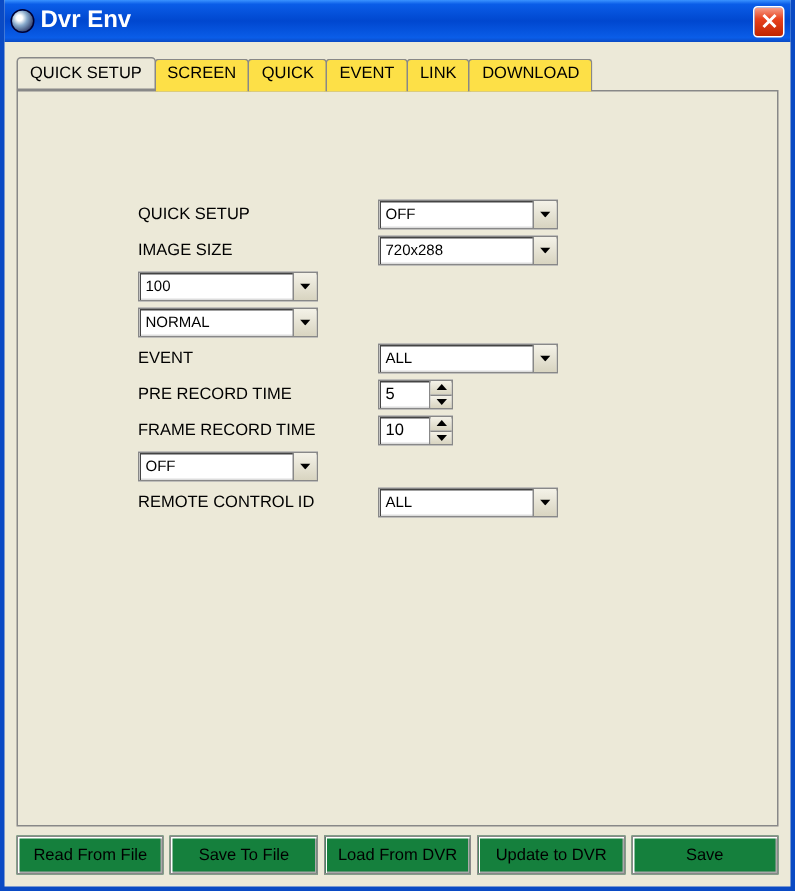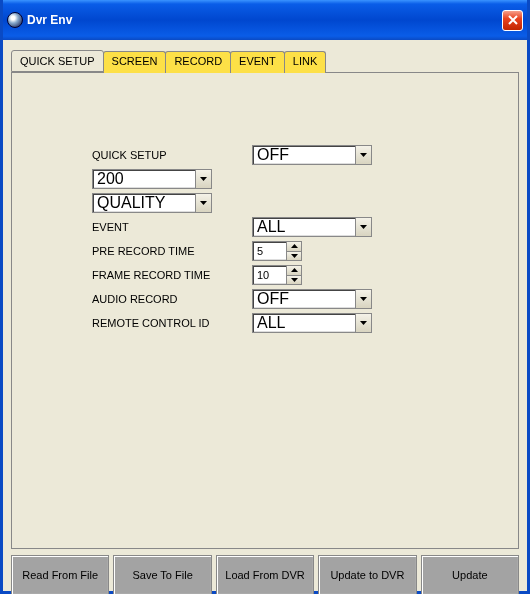--- a/index.html
+++ b/index.html
@@ -12,28 +12,28 @@
   }
   .window {
     width: 530px;
     height: 594px;
     border: 3px solid #0a4ac4;
     border-top: none;
     background: #ece9d8;
     position: relative;
   }
   .titlebar {
-    height: 40px;
+    height: 28px;
     background: linear-gradient(to bottom, #3a93ff 0%, #0a5de8 10%, #0047cf 50%, #0a5de8 90%, #0a4ac4 100%);
     display: flex;
     align-items: center;
     padding: 0 4px;
     color: #fff;
     font-weight: bold;
-    font-size: 12px;
+    font-size: 16px;
   }
   .titlebar .appicon {
     width: 16px;
     height: 16px;
     margin-right: 4px;
     background: radial-gradient(circle at 5px 5px, #fff 15%, #8ac 40%, #003 100%);
     border-radius: 50%;
     border: 1px solid #003;
   }
   .titlebar .title-text { flex: 1; }
@@ -123,21 +123,21 @@
     height: 20px;
     border: 1px solid #888;
     background: #fff;
     display: flex;
     align-items: center;
     box-shadow: inset 1px 1px 0 #444, inset -1px -1px 0 #ddd;
   }
   .combo .combo-text {
     flex: 1;
     padding: 0 4px;
-    font-size: 16px;
+    font-size: 10px;
     white-space: nowrap;
     overflow: hidden;
   }
   .combo .combo-btn {
     width: 16px;
     height: 18px;
     background: linear-gradient(#f4f2e8,#d8d4c0);
     border-left: 1px solid #888;
     display: flex;
     align-items: center;
@@ -176,23 +176,23 @@
   .spin .spin-up { border-bottom: 1px solid #888; }
   .spin svg { display:block; }
 
   .button-bar {
     display: flex;
     gap: 4px;
     padding-top: 6px;
   }
   .btn {
     flex: 1;
-    height: 40px;
-    border: 1px solid #888;
-    background: #a3a3a3;
+    height: 26px;
+    border: 1px solid #888;
+    background: #15803d;
     box-shadow: inset 1px 1px 0 #fff, inset -1px -1px 0 #aaa;
     font-size: 11px;
     display: flex;
     align-items: center;
     justify-content: center;
     cursor: pointer;
   }
 </style>
 </head>
 <body>
@@ -207,55 +207,67 @@
         <path d="M1 1 L9 9 M9 1 L1 9" stroke="#fff" stroke-width="2"></path>
       </svg>
     </div>
   </div>
 
   <div class="client">
 
     <div class="tabstrip">
       <div class="tab active">QUICK SETUP</div>
       <div class="tab">SCREEN</div>
-      <div class="tab">RECORD</div>
+      <div class="tab">QUICK</div>
       <div class="tab">EVENT</div>
       <div class="tab">LINK</div>
+      <div class="tab">DOWNLOAD</div>
     </div>
 
     <div class="tabpanel">
       <div class="form-area">
 
         <div class="form-row">
           <div class="form-label">QUICK SETUP</div>
           <div class="combo">
             <div class="combo-text">OFF</div>
             <div class="combo-btn">
                 <svg width="7" height="4">
                   <path d="M0 0 L7 0 L3.5 4 Z" fill="#000"></path>
                 </svg>
               </div>
           </div>
         </div>
 
-
-        <div class="form-row">
-          <div class="combo">
-            <div class="combo-text">200</div>
-            <div class="combo-btn">
-                <svg width="7" height="4">
-                  <path d="M0 0 L7 0 L3.5 4 Z" fill="#000"></path>
-                </svg>
-              </div>
-          </div>
-        </div>
-
-        <div class="form-row">
-          <div class="combo">
-            <div class="combo-text">QUALITY</div>
+        <div class="form-row">
+          <div class="form-label">IMAGE SIZE</div>
+          <div class="combo">
+            <div class="combo-text">720x288</div>
+            <div class="combo-btn">
+                <svg width="7" height="4">
+                  <path d="M0 0 L7 0 L3.5 4 Z" fill="#000"></path>
+                </svg>
+              </div>
+          </div>
+        </div>
+
+        <div class="form-row">
+          <div class="combo">
+            <div class="combo-text">100</div>
+            <div class="combo-btn">
+                <svg width="7" height="4">
+                  <path d="M0 0 L7 0 L3.5 4 Z" fill="#000"></path>
+                </svg>
+              </div>
+          </div>
+        </div>
+
+        <div class="form-row">
+          <div class="combo">
+            <div class="combo-text">NORMAL</div>
             <div class="combo-btn">
                 <svg width="7" height="4">
                   <path d="M0 0 L7 0 L3.5 4 Z" fill="#000"></path>
                 </svg>
               </div>
           </div>
         </div>
 
         <div class="form-row">
           <div class="form-label">EVENT</div>
@@ -301,21 +313,20 @@
               <div class="spin-down">
                   <svg width="7" height="4">
                     <path d="M0 0 L7 0 L3.5 4 Z" fill="#000"></path>
                   </svg>
                 </div>
             </div>
           </div>
         </div>
 
         <div class="form-row">
-          <div class="form-label">AUDIO RECORD</div>
           <div class="combo">
             <div class="combo-text">OFF</div>
             <div class="combo-btn">
                 <svg width="7" height="4">
                   <path d="M0 0 L7 0 L3.5 4 Z" fill="#000"></path>
                 </svg>
               </div>
           </div>
         </div>
 
@@ -332,17 +343,17 @@
         </div>
 
       </div>
     </div>
 
     <div class="button-bar">
       <div class="btn">Read From File</div>
       <div class="btn">Save To File</div>
       <div class="btn">Load From DVR</div>
       <div class="btn">Update to DVR</div>
-      <div class="btn">Update</div>
+      <div class="btn">Save</div>
     </div>
 
   </div>
 </div>
 
 </body></html>

